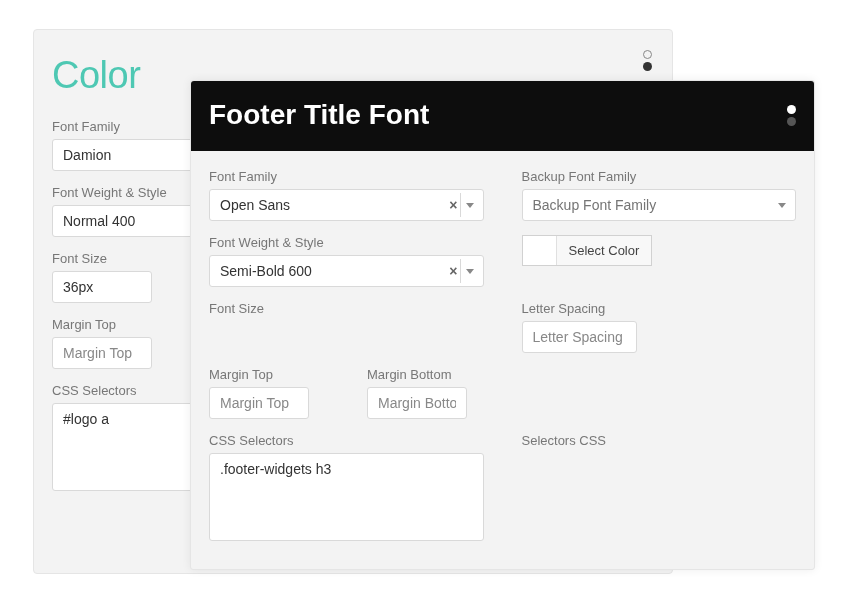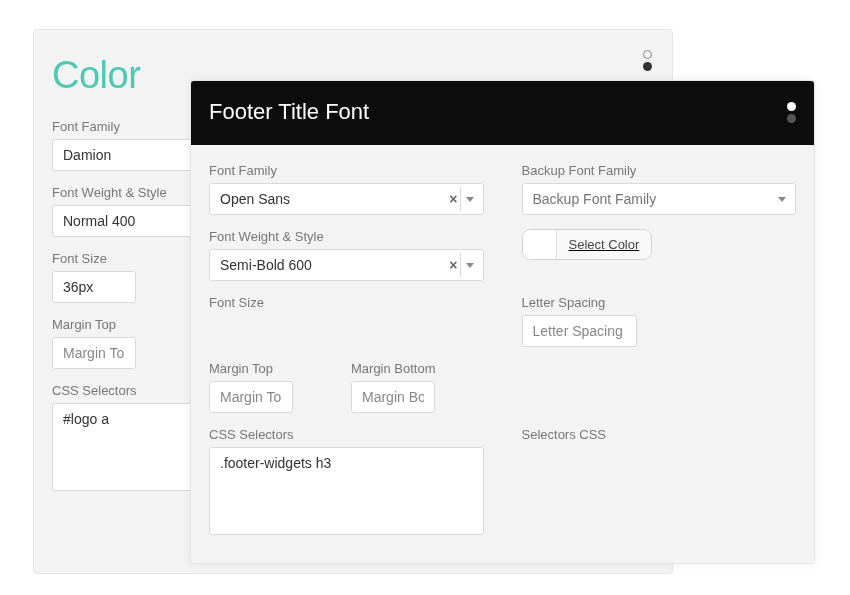--- a/index.html
+++ b/index.html
@@ -44,22 +44,22 @@
     .panel-front .header {
       background: #0d0d0d;
       color: #fff;
       padding: 18px 18px 20px;
       border-radius: 3px 3px 0 0;
       display: flex;
       justify-content: space-between;
       align-items: center;
     }
     .panel-front .header-title {
-      font-size: 22px;
-      font-weight: 400;
+      font-size: 28px;
+      font-weight: 700;
     }
     .dots {
       display: flex;
       flex-direction: column;
       gap: 3px;
     }
     .dot {
       width: 9px; height: 9px; border-radius: 50%;
     }
     .dot-light { background: #fff; }
@@ -132,29 +132,28 @@
       align-items: center;
       justify-content: center;
       pointer-events: none;
     }
     .caret-down {
       width: 0; height: 0;
       border-left: 4px solid transparent;
       border-right: 4px solid transparent;
       border-top: 5px solid #888;
     }
-    .input-sm { width: 84px; }
+    .input-sm { width: 100px; }
     .input-md { width: 115px; }
     .color-btn {
       display: inline-flex;
       border: 1px solid #d1d1d1;
-      border-radius: 9px;
+      border-radius: 0;
       overflow: hidden;
       background: #fff;
-      text-decoration: underline;
     }
     .color-swatch {
       width: 34px;
       background: #fff;
       border-right: 1px solid #e0e0e0;
     }
     .color-label {
       padding: 7px 12px;
       font-size: 13px;
       color: #444;

